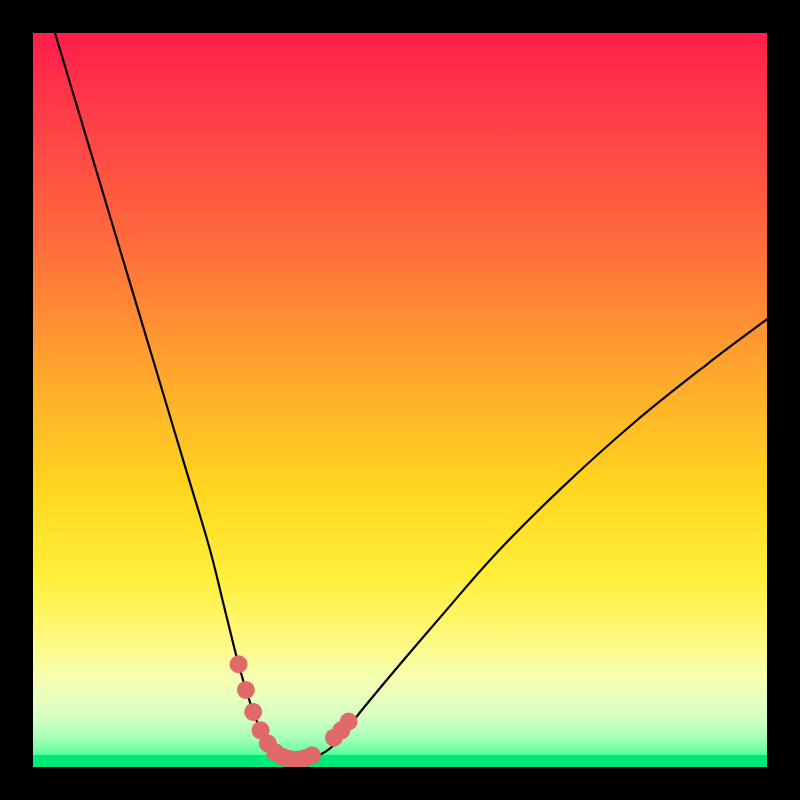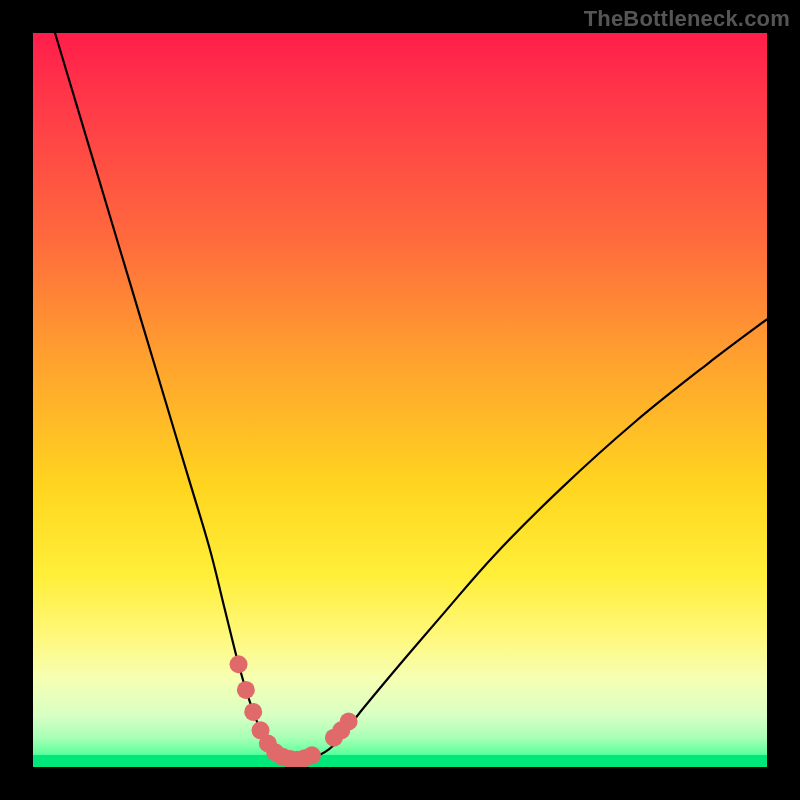--- a/index.html
+++ b/index.html
@@ -60,21 +60,20 @@
     position: absolute;
     inset: 0;
     width: 100%;
     height: 100%;
   }
 </style>
 </head>
 <body>
 
 <div class="stage">
-  <div class="watermark">TheBottleneck.com</div>
   <div class="plot">
     <div class="gradient"></div>
     <div class="green-bar"></div>
     <svg class="overlay" viewBox="0 0 734 734" preserveAspectRatio="none">
       <path id="curve-path" fill="none" stroke="#000000" stroke-width="2.2" stroke-linecap="round" stroke-linejoin="round" d="M 22.02 0.00 C 25.98 13.21, 36.11 46.98, 44.04 73.40 C 51.97 99.82, 58.13 120.38, 66.06 146.80 C 73.99 173.22, 80.15 193.78, 88.08 220.20 C 96.01 246.62, 102.17 267.18, 110.10 293.60 C 118.03 320.02, 124.19 340.58, 132.12 367.00 C 140.05 393.42, 146.21 413.98, 154.14 440.40 C 162.07 466.82, 169.55 490.02, 176.16 513.80 C 182.77 537.58, 185.56 551.38, 190.84 572.52 C 196.12 593.66, 200.90 614.06, 205.52 631.24 C 210.14 648.42, 212.57 656.05, 216.53 667.94 C 220.49 679.83, 223.58 688.71, 227.54 697.30 C 231.50 705.89, 234.59 710.63, 238.55 715.65 C 242.51 720.67, 244.94 723.21, 249.56 725.19 C 254.18 727.17, 258.96 726.66, 264.24 726.66 C 269.52 726.66, 272.31 727.83, 278.92 725.19 C 285.53 722.55, 291.69 720.96, 300.94 711.98 C 310.19 703.00, 318.41 689.81, 330.30 675.28 C 342.19 660.75, 352.47 648.42, 367.00 631.24 C 381.53 614.06, 393.86 599.68, 411.04 579.86 C 428.22 560.04, 441.28 543.60, 462.42 521.14 C 483.56 498.68, 503.38 478.86, 528.48 455.08 C 553.58 431.30, 575.46 411.48, 601.88 389.02 C 628.30 366.56, 651.50 348.80, 675.28 330.30 C 699.06 311.80, 723.43 294.19, 734.00 286.26"></path>
       <g id="markers">
           <circle cx="205.52" cy="631.24" r="9" fill="#e06a6a" stroke="#c95a5a" stroke-width="0"></circle>
           <circle cx="212.86" cy="656.93" r="9" fill="#e06a6a" stroke="#c95a5a" stroke-width="0"></circle>
           <circle cx="220.20" cy="678.95" r="9" fill="#e06a6a" stroke="#c95a5a" stroke-width="0"></circle>
           <circle cx="227.54" cy="697.30" r="9" fill="#e06a6a" stroke="#c95a5a" stroke-width="0"></circle>

